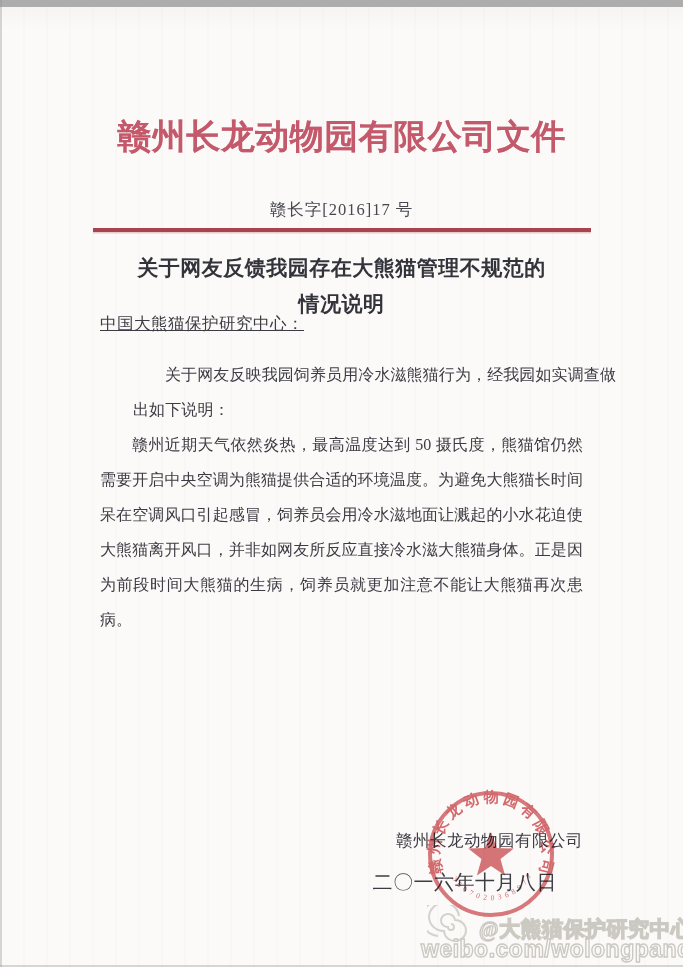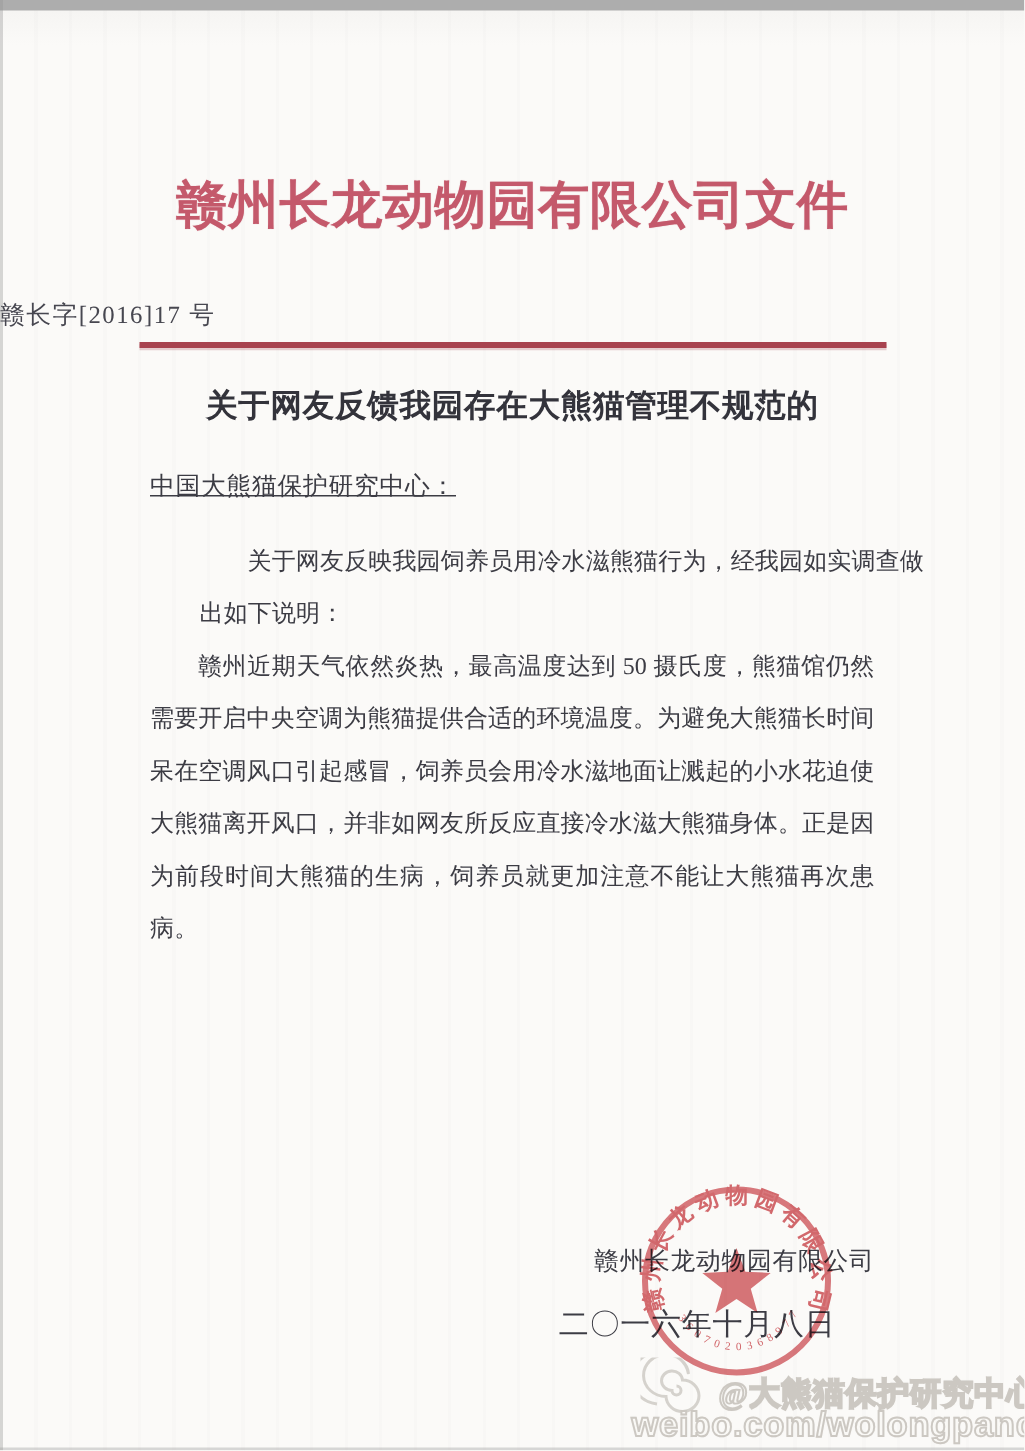--- a/index.html
+++ b/index.html
@@ -32,33 +32,33 @@
   .doc-title {
     position: absolute; top: 92px; left: 0; width: 100%;
     text-align: center;
     font-size: 34px; font-weight: bold; letter-spacing: 0.5px;
     color: var(--title-red, #c4596b);
     text-shadow: 0 0 .6px rgba(196,89,107,.6);
     margin-top: 22px;
   }
   .doc-number {
     position: absolute; top: 199px; left: 0; width: 100%;
-    text-align: left;
+    text-align: center;
     font-size: 16.5px; color: #474750; letter-spacing: 1px;
   }
   .red-rule {
     position: absolute; top: 228px; left: 93px; width: 498px; height: 3.5px;
     background: var(--rule-red, #a8434f);
     box-shadow: 0 1.5px 0 rgba(168,67,79,.25);
   }
   .subject {
     position: absolute; top: 252px; left: 0; width: 100%;
     text-align: center;
     font-size: 21px; font-weight: bold; line-height: 36px;
-    color: #33333b; letter-spacing: 0.5px;
+    color: #33333b; letter-spacing: 0.5px; font-family: Liberation Mono, monospace;
   }
   .salutation {
     position: absolute; top: 313px; left: 100px;
     font-size: 16.5px; color: var(--body-ink, #3c3c44); letter-spacing: 0.5px; text-decoration: underline;
   }
   .body-para {
     position: absolute; left: 100px; width: 483px;
     font-size: 16px; line-height: 35px;
     color: var(--body-ink, #3c3c44);
     text-align: justify;
@@ -109,20 +109,21 @@
   <div class="scan-edge-bottom"></div>
 
   <div class="doc-title">赣州长龙动物园有限公司文件</div>
 
   <div class="doc-number">赣长字[2016]17 号</div>
 
   <div class="red-rule"></div>
 
   <div class="subject">
     <div>关于网友反馈我园存在大熊猫管理不规范的</div>
+    <div>情况说明</div>
   </div>
 
   <div class="salutation">中国大熊猫保护研究中心：</div>
 
   <p class="body-para p1">关于网友反映我园饲养员用冷水滋熊猫行为，经我园如实调查做出如下说明：</p>
   <p class="body-para p2">赣州近期天气依然炎热，最高温度达到 50 摄氏度，熊猫馆仍然需要开启中央空调为熊猫提供合适的环境温度。为避免大熊猫长时间呆在空调风口引起感冒，饲养员会用冷水滋地面让溅起的小水花迫使大熊猫离开风口，并非如网友所反应直接冷水滋大熊猫身体。正是因为前段时间大熊猫的生病，饲养员就更加注意不能让大熊猫再次患病。</p>
 
   <div class="signature">赣州长龙动物园有限公司</div>
   <div class="sig-date">二〇一六年十月八日</div>
 

